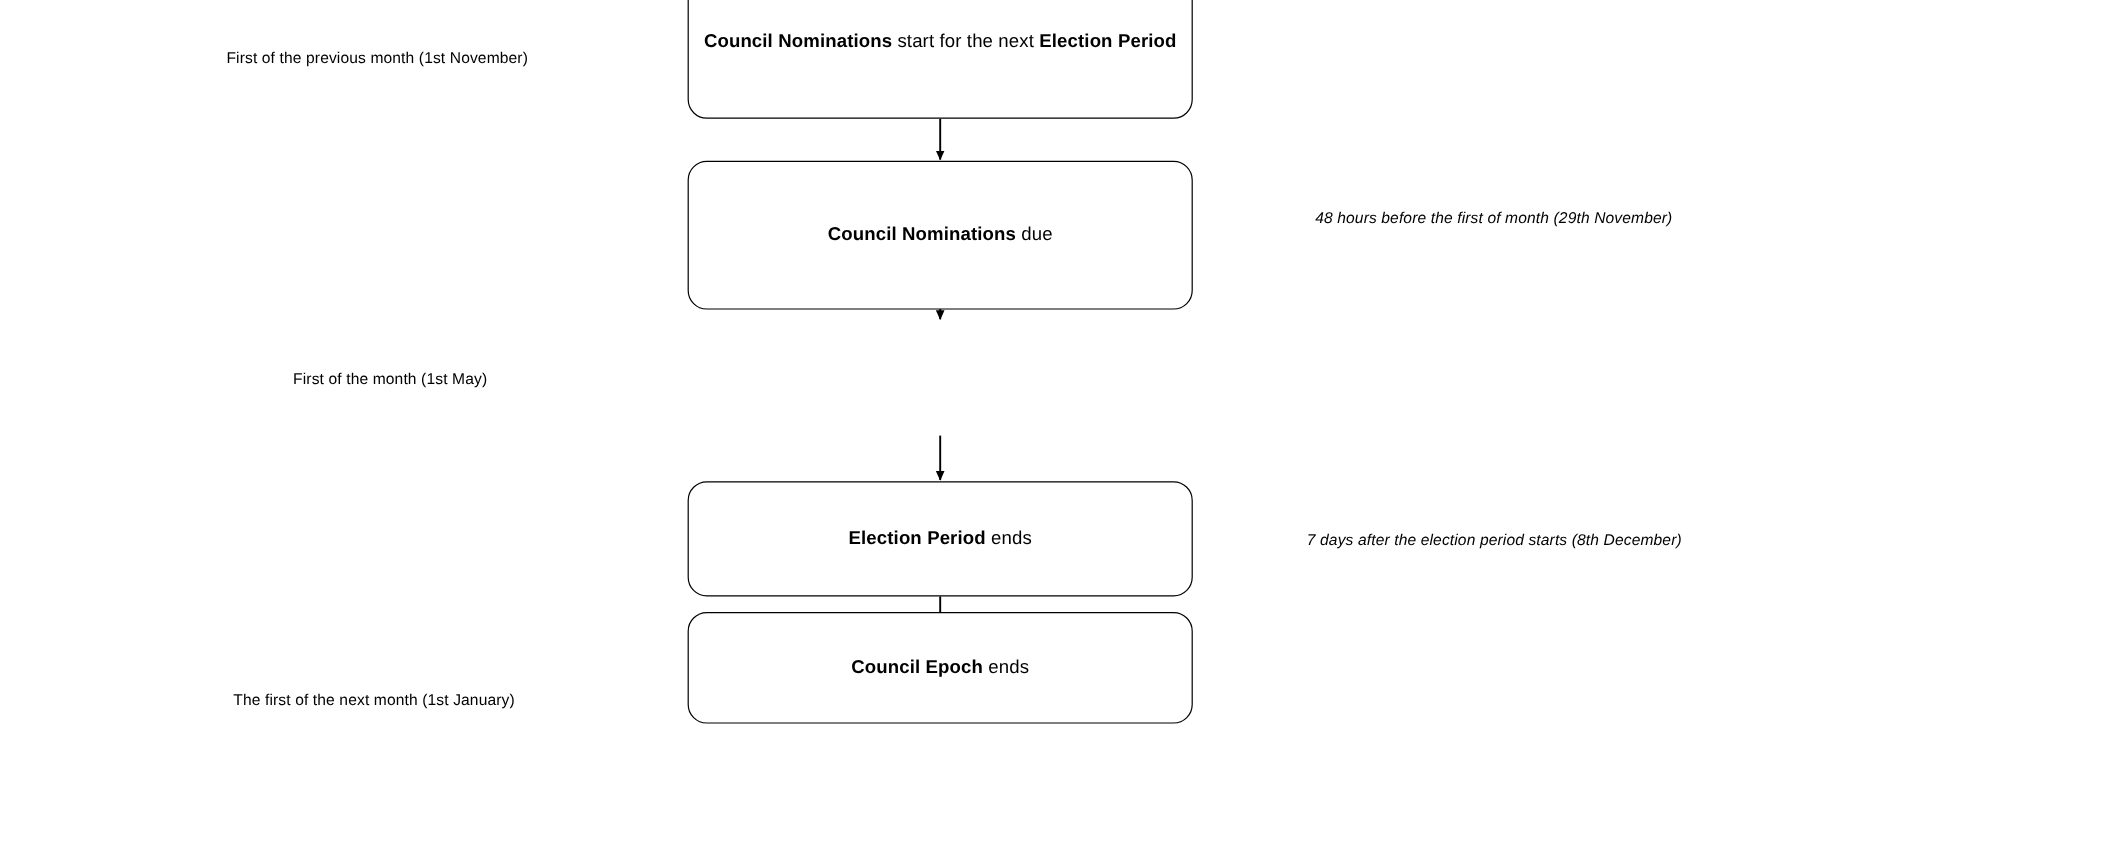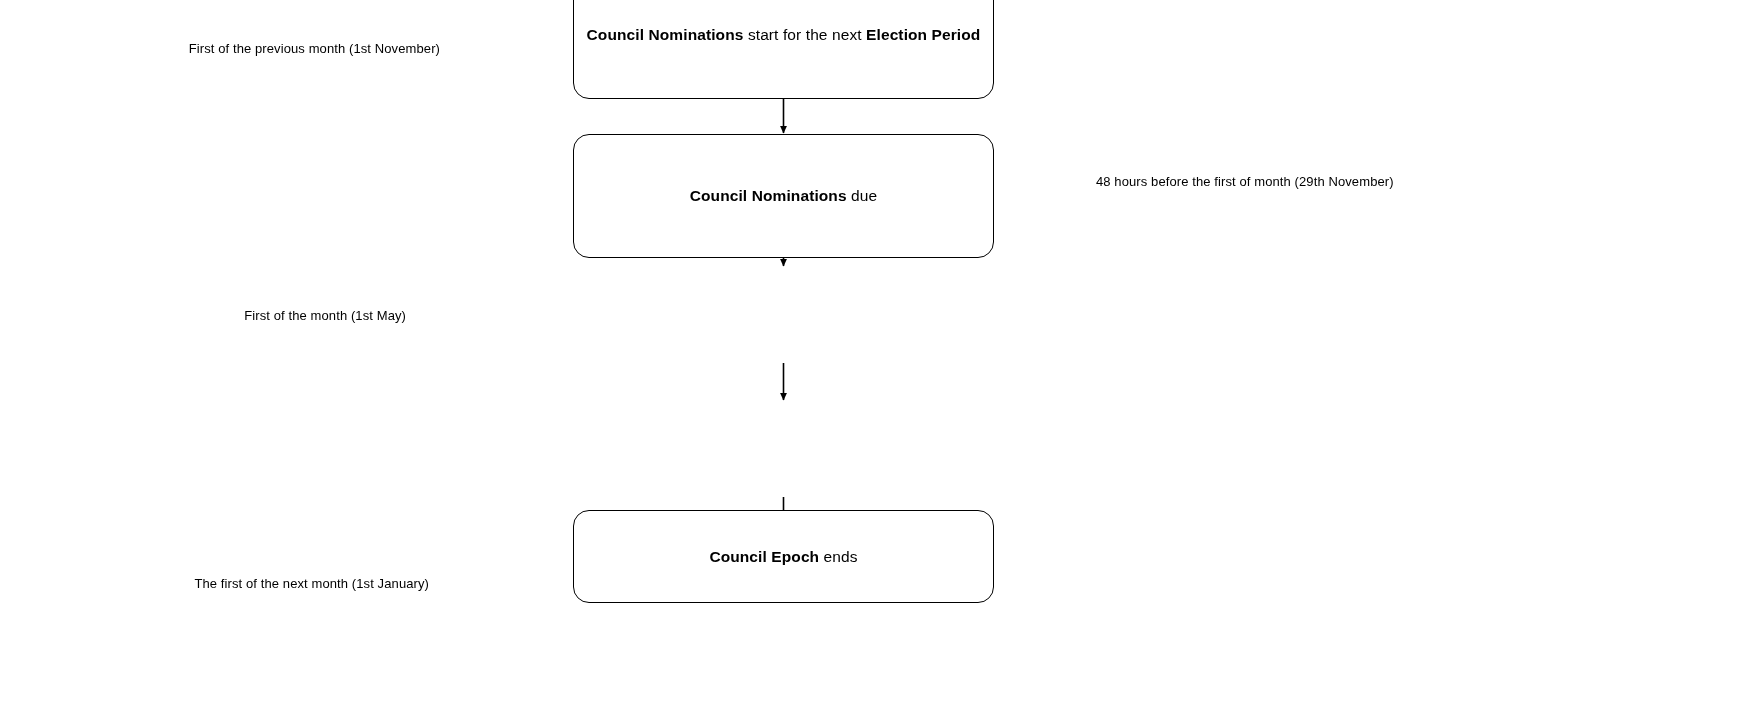--- a/index.html
+++ b/index.html
@@ -56,21 +56,21 @@
 
   
   .side-label {
     position: absolute;
     font-size: 13px;
     line-height: 1.25;
     white-space: nowrap;
     letter-spacing: 0.1px;
   }
   .side-left  { text-align: right;  transform: translateY(-50%); }
-  .side-right { text-align: left;   transform: translateY(-50%); }
+  .side-right { text-align: left;   transform: translateY(-50%); font-style: italic; }
 
   .lbl-1 { right: 1314px; top: 49px;  }
   .lbl-2 { left: 1096px;  top: 182px; }
   .lbl-3 { right: 1348px; top: 316px; }
   .lbl-4 { left: 1089px;  top: 450px; }
   .lbl-5 { right: 1325px; top: 584px; }
 
   
   #connectors {
     position: absolute;
@@ -106,29 +106,35 @@
     </div>
   </div>
 
   <div class="node node-2">
     <div class="node-label">
       <b>Council Nominations</b><span> due</span>
     </div>
   </div>
 
 
+  <div class="node node-4">
+    <div class="node-label">
+      <b>Election Period</b><span> ends</span>
+    </div>
+  </div>
 
   <div class="node node-5">
     <div class="node-label">
       <b>Council Epoch</b><span> ends</span>
     </div>
   </div>
 
   <div class="side-label side-left lbl-1">First of the previous month (1st November)</div>
 
   <div class="side-label side-right lbl-2">48 hours before the first of month (29th November)</div>
 
   <div class="side-label side-left lbl-3">First of the month (1st May)</div>
 
+  <div class="side-label side-right lbl-4">7 days after the election period starts (8th December)</div>
 
   <div class="side-label side-left lbl-5">The first of the next month (1st January)</div>
 
 </div>
 
 </body></html>

